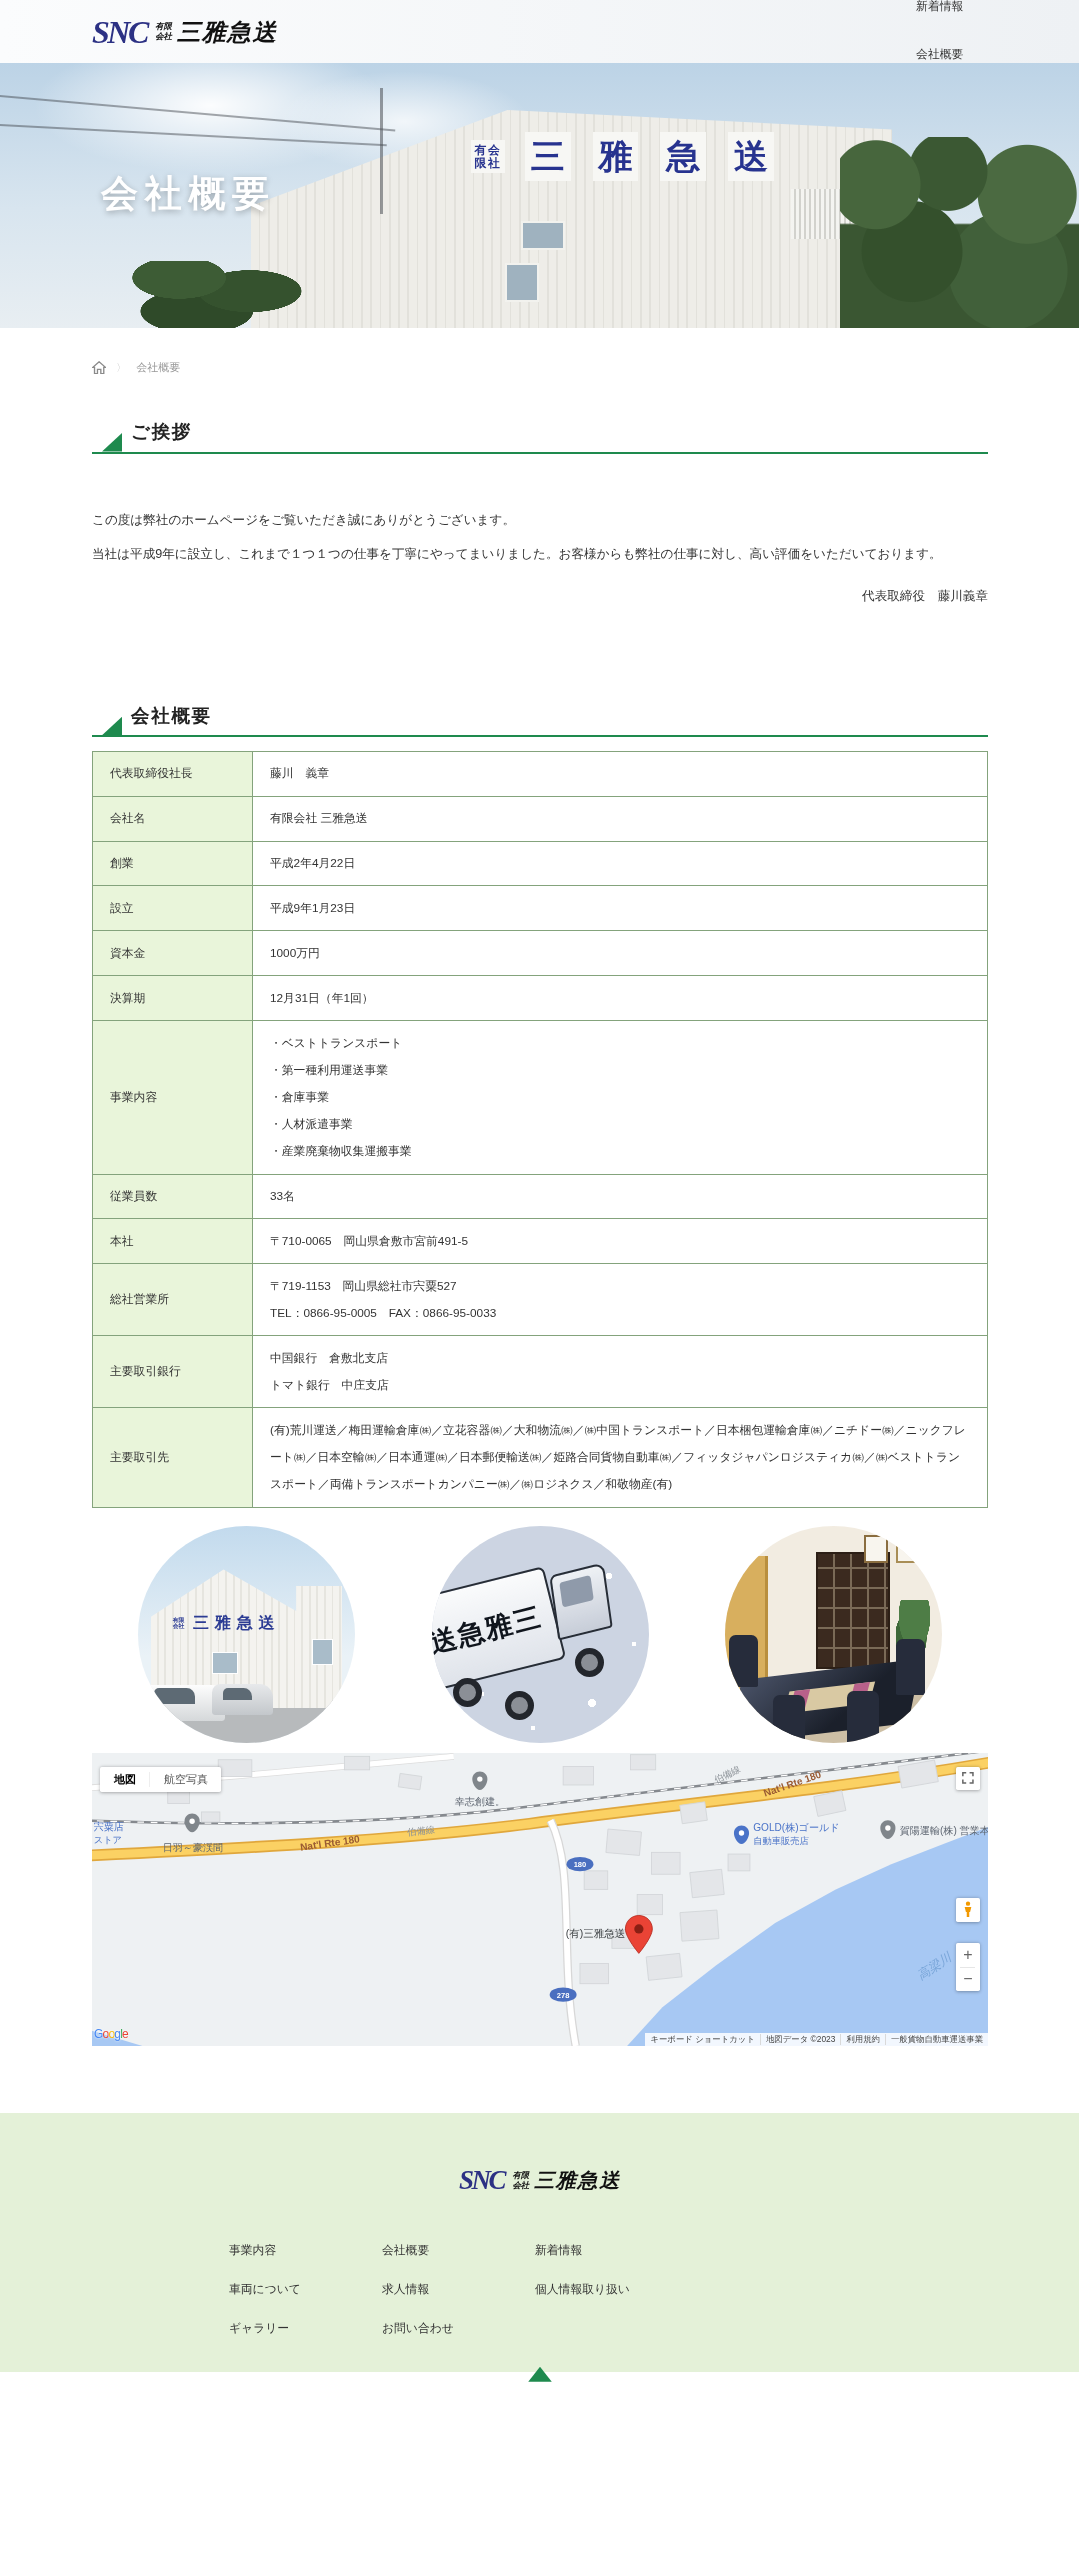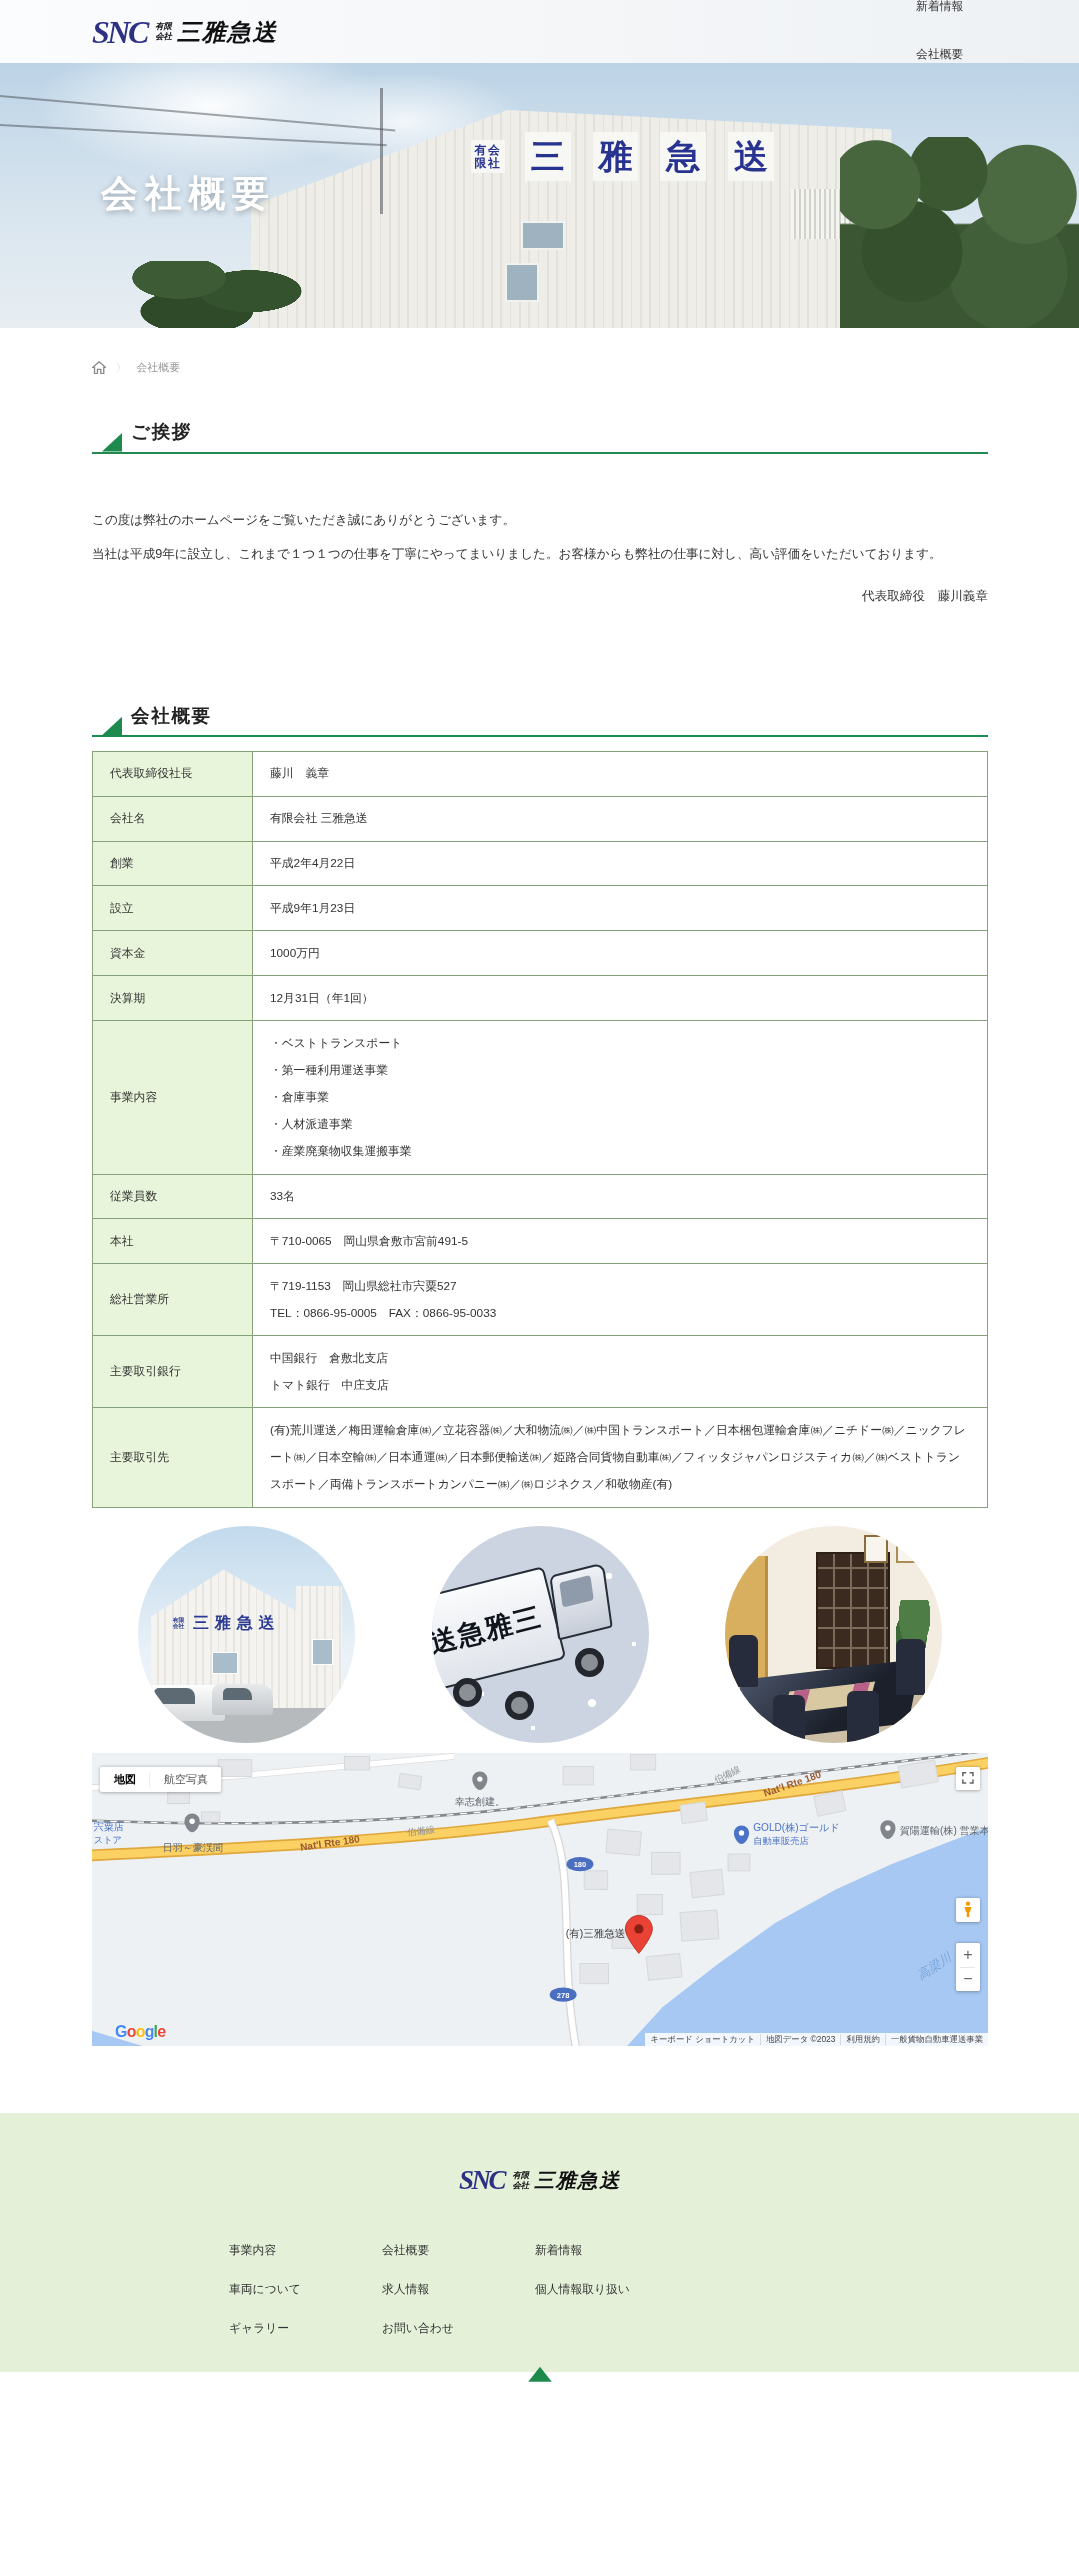--- a/index.html
+++ b/index.html
@@ -161,21 +161,21 @@
   .map-type .mt2 { font-size: 11px; color: #565656; padding: 0 13.5px; border-left: 0.8px solid #eee; }
   .map-fs { position: absolute; right: 8.4px; top: 13.5px; width: 23.5px; height: 23.5px; background: #fff; border-radius: 1.7px;
         box-shadow: 0 0.8px 3.4px rgba(0,0,0,.3); display: flex; align-items: center; justify-content: center; cursor: pointer; }
   .map-peg { position: absolute; right: 8.4px; top: 145px; width: 23.5px; height: 23.5px; background: #fff; border-radius: 1.7px;
         box-shadow: 0 0.8px 3.4px rgba(0,0,0,.3); display: flex; align-items: center; justify-content: center; cursor: pointer; }
   .map-zoom { position: absolute; right: 8.4px; top: 190px; width: 23.5px; background: #fff; border-radius: 1.7px;
         box-shadow: 0 0.8px 3.4px rgba(0,0,0,.3); display: flex; flex-direction: column; align-items: center; }
   .map-zoom .zb { width: 23.5px; height: 23.5px; display: flex; align-items: center; justify-content: center;
         font-size: 16px; color: #666; cursor: pointer; }
   .map-zoom .zd { width: 15px; height: 0.8px; background: #e6e6e6; }
-  .glogo { position: absolute; left: 23px; bottom: 5px; font-size: 16px; font-weight: bold; letter-spacing: -0.8px;
+  .glogo { position: absolute; left: 2px; bottom: 5px; font-size: 12px; font-weight: normal; letter-spacing: -0.8px;
         text-shadow: 0 0 2.5px #fff; cursor: pointer; }
   .map-attrib { position: absolute; right: 0; bottom: 0; height: 13.5px; background: rgba(255,255,255,.85);
         display: flex; align-items: center; font-size: 8.4px; color: #444; }
   .map-attrib span { padding: 0 5px; border-left: 0.8px solid #d9d9d9; cursor: pointer; white-space: nowrap; }
   .map-attrib span:first-child { border-left: 0; }
 
   
   .footer { margin-top: 67px; background: #e4f1d8; padding-top: 54px; }
   .f-logo { display: flex; align-items: center; justify-content: center; cursor: pointer; }
   .f-links { margin-top: 49px; display: flex; padding-left: 229px; }

